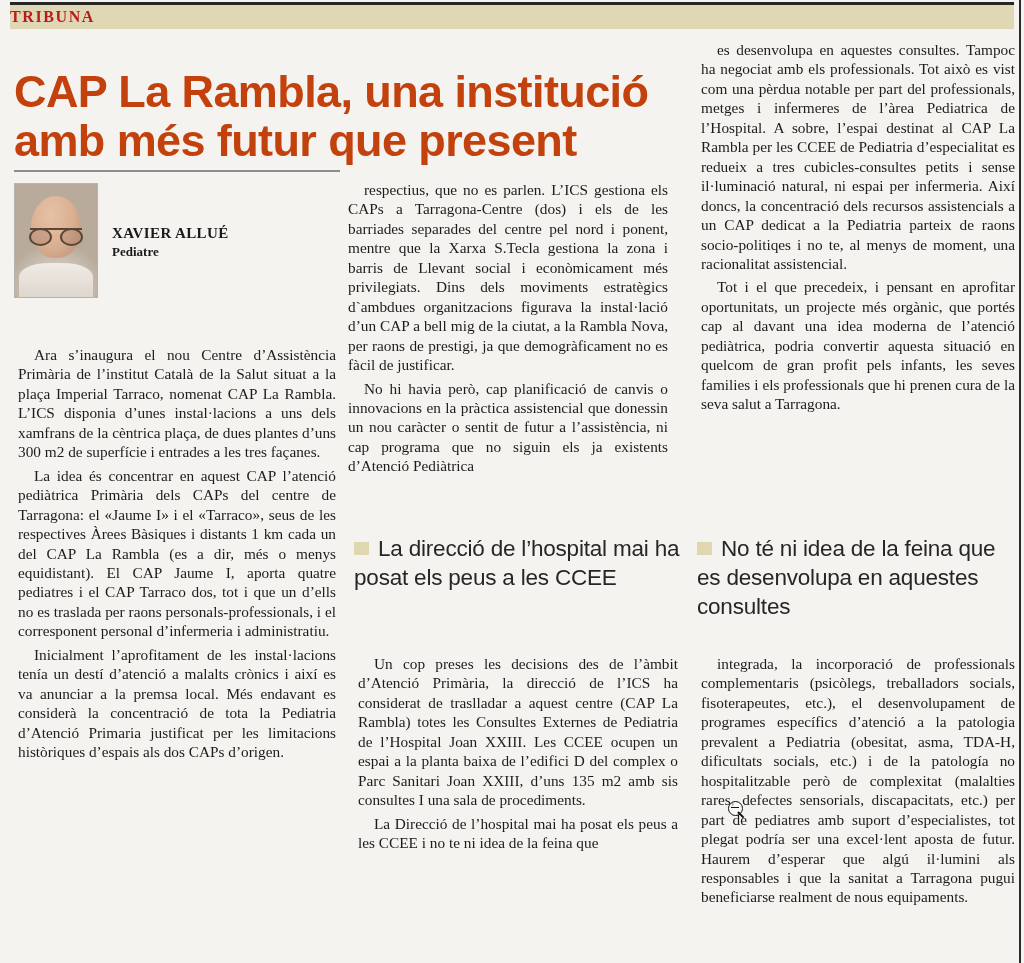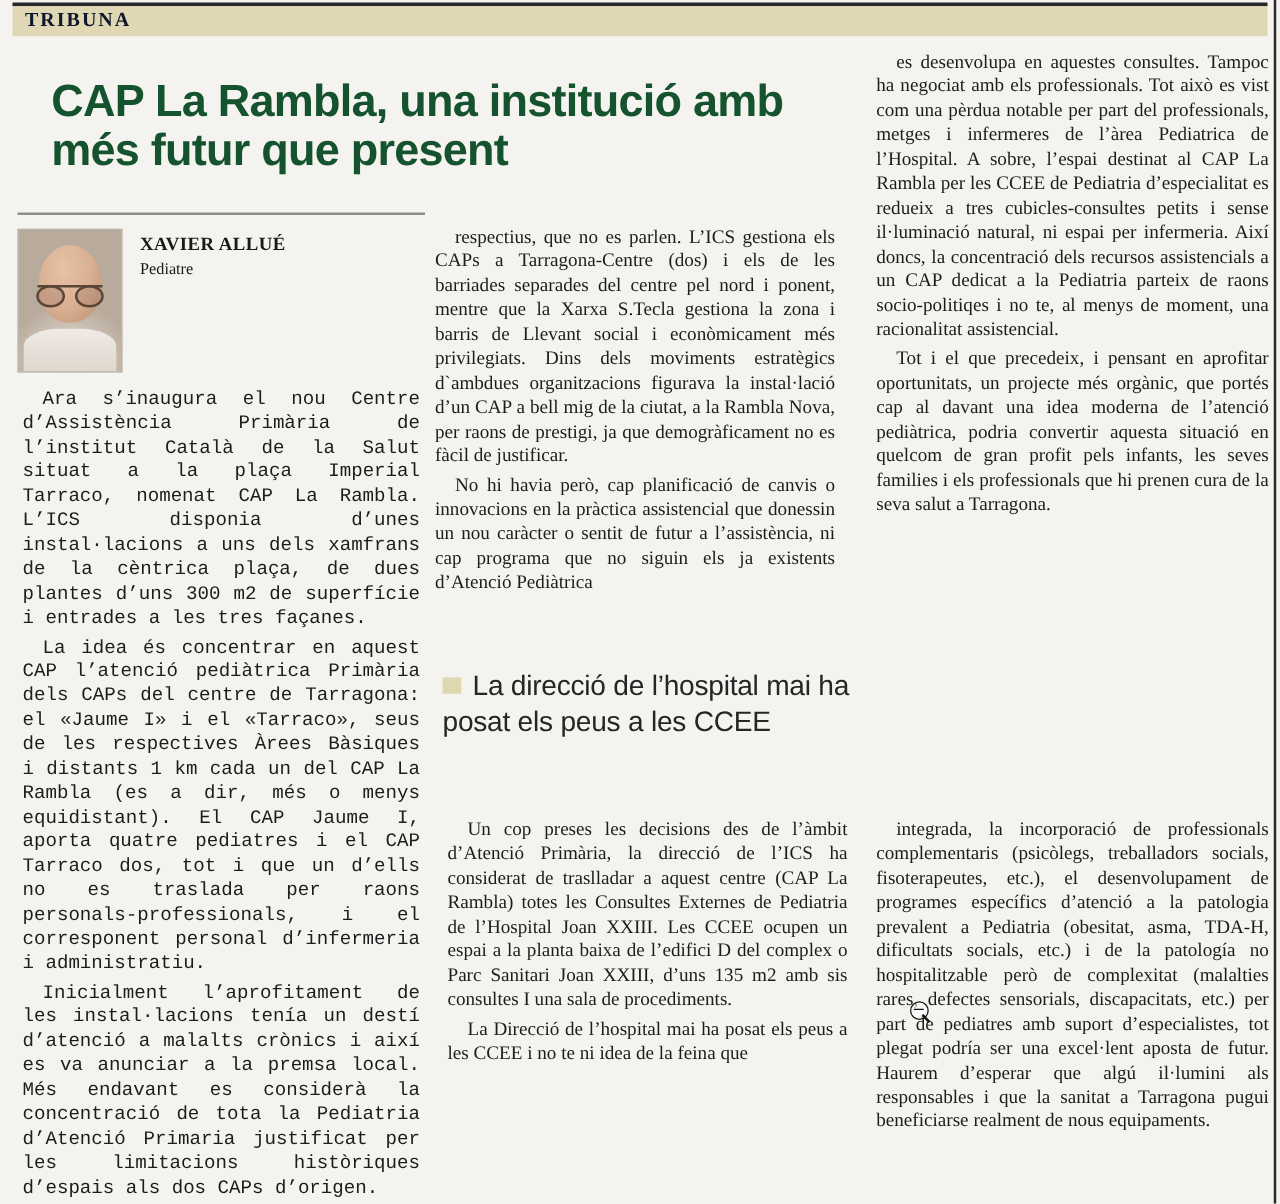--- a/index.html
+++ b/index.html
@@ -52,56 +52,54 @@
     background: #e0d8b4;
     width: 1004px;
     display: flex;
     align-items: center;
   }
   .section-label {
     font-family: "Liberation Serif", "DejaVu Serif", serif;
     font-weight: bold;
     font-size: 16px;
     letter-spacing: 1.6px;
-    color: #0f172a;
-    padding-left: 10px;
+    color: #b91c1c;
     line-height: 1;
   }
 
   
   .headline {
     position: absolute;
     left: 14px;
     top: 38px;
     width: 660px;
     font-family: "Liberation Sans", "DejaVu Sans", sans-serif;
     font-weight: bold;
-    font-size: 36px;
+    font-size: 45px;
     line-height: 1.08;
     letter-spacing: -0.6px;
-    color: #14532d;
-    margin-left: 27px;
+    color: #c2410c;
   }
 
   
   .byline-rule {
     position: absolute;
     left: 14px;
     top: 170px;
     width: 326px;
     height: 2px;
     background: #8d8d8d;
   }
   .byline {
     position: absolute;
     left: 14px;
     top: 183px;
     width: 326px;
     display: flex;
-    align-items: flex-start;
+    align-items: center;
   }
   .author-photo {
     width: 82px;
     height: 113px;
     flex: 0 0 82px;
     border: 1px solid #b9b4ab;
     background: #cfc6bd;
     position: relative;
     overflow: hidden;
   }
@@ -157,21 +155,21 @@
   .author-name {
     font-family: "Liberation Serif", "DejaVu Serif", serif;
     font-weight: bold;
     font-size: 15px;
     letter-spacing: 0.4px;
     color: #1a1a1a;
     line-height: 1.25;
   }
   .author-role {
     font-family: "Liberation Serif", "DejaVu Serif", serif;
-    font-weight: normal;
+    font-weight: bold;
     font-size: 13px;
     color: #1a1a1a;
     line-height: 1.3;
     margin-top: 1px;
   }
 
   
   .col {
     position: absolute;
     font-size: 15.3px;
@@ -179,21 +177,21 @@
     text-align: justify;
     text-justify: inter-word;
     hyphens: manual;
     color: #1c1c1c;
   }
   .col p {
     margin: 4px;
     text-indent: 16px;
   }
 
-  #col1 { left: 14px;  top: 306px; width: 326px; font-family: Liberation Mono, monospace; }
+  #col1 { left: 14px;  top: 341px; width: 326px; }
   #col2 { left: 344px; top: 176px; width: 328px; }
   #col3 { left: 697px; top: 36px;  width: 322px; }
 
   
   .pullquote {
     position: absolute;
     font-family: "Liberation Sans", "DejaVu Sans", sans-serif;
     font-size: 22.5px;
     line-height: 1.28;
     color: #262626;
@@ -302,20 +300,23 @@
   <div class="col" id="col2b">
     <p>Un cop preses les decisions des de l’àmbit d’Atenció Primària, la direcció de l’ICS ha considerat de traslladar a aquest centre (CAP La Rambla) totes les Consultes Externes de Pediatria de l’Hospital Joan XXIII. Les CCEE ocupen un espai a la planta baixa de l’edifici D del complex o Parc Sanitari Joan XXIII, d’uns 135 m2 amb sis consultes I una sala de procediments.</p>
     <p>La Direcció de l’hospital mai ha posat els peus a les CCEE i no te ni idea de la feina que</p>
   </div>
 
   <div class="col" id="col3">
     <p>es desenvolupa en aquestes consultes. Tampoc ha negociat amb els professionals. Tot això es vist com una pèrdua notable per part del professionals, metges i infermeres de l’àrea Pediatrica de l’Hospital. A sobre, l’espai destinat al CAP La Rambla per les CCEE de Pediatria d’especialitat es redueix a tres cubicles-consultes petits i sense il·luminació natural, ni espai per infermeria. Així doncs, la concentració dels recursos assistencials a un CAP dedicat a la Pediatria parteix de raons socio-politiqes i no te, al menys de moment, una racionalitat assistencial.</p>
     <p>Tot i el que precedeix, i pensant en aprofitar oportunitats, un projecte més orgànic, que portés cap al davant una idea moderna de l’atenció pediàtrica, podria convertir aquesta situació en quelcom de gran profit pels infants, les seves families i els professionals que hi prenen cura de la seva salut a Tarragona.</p>
   </div>
 
+  <div class="pullquote" id="pq2">
+    <span class="bullet"></span><span>No té ni idea de la feina que es desenvolupa en aquestes consultes</span>
+  </div>
 
   <div class="col" id="col3b">
     <p>integrada, la incorporació de professionals complementaris (psicòlegs, treballadors socials, fisoterapeutes, etc.), el desenvolupament de programes específics d’atenció a la patologia prevalent a Pediatria (obesitat, asma, TDA-H, dificultats socials, etc.) i de la patología no hospitalitzable però de complexitat (malalties rares, defectes sensorials, discapacitats, etc.) per part de pediatres amb suport d’especialistes, tot plegat podría ser una excel·lent aposta de futur. Haurem d’esperar que algú il·lumini als responsables i que la sanitat a Tarragona pugui beneficiarse realment de nous equipaments.</p>
   </div>
 
   <div class="cursor">
     <div class="ring"></div>
     <div class="bar"></div>
     <div class="handle"></div>
   </div>

